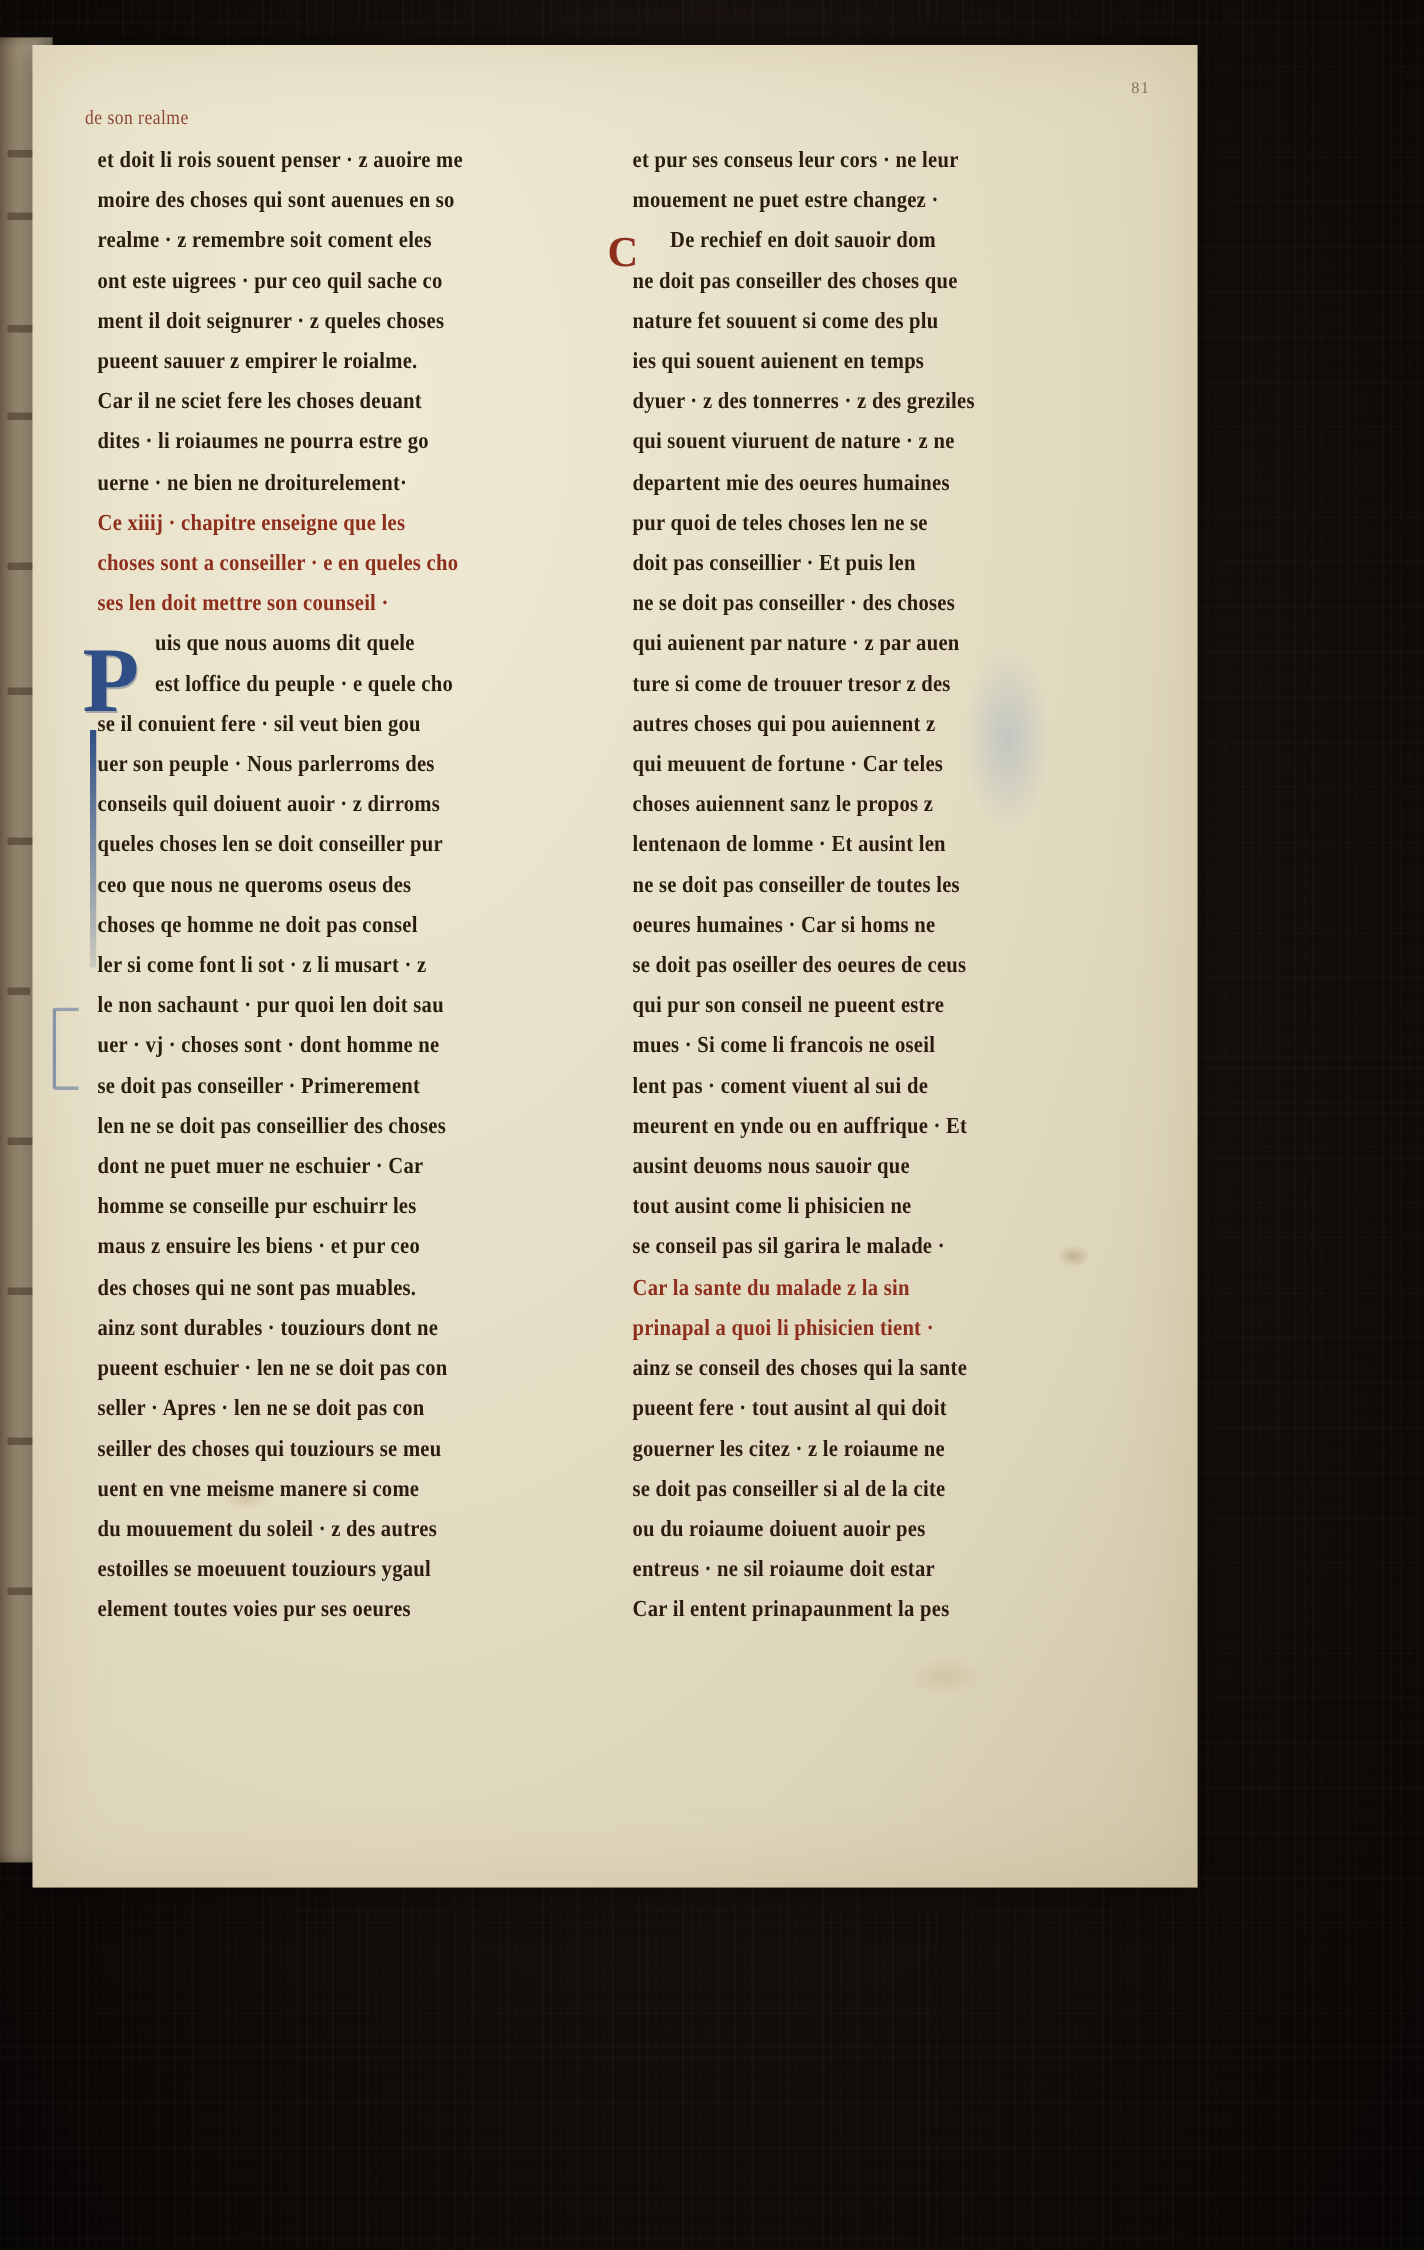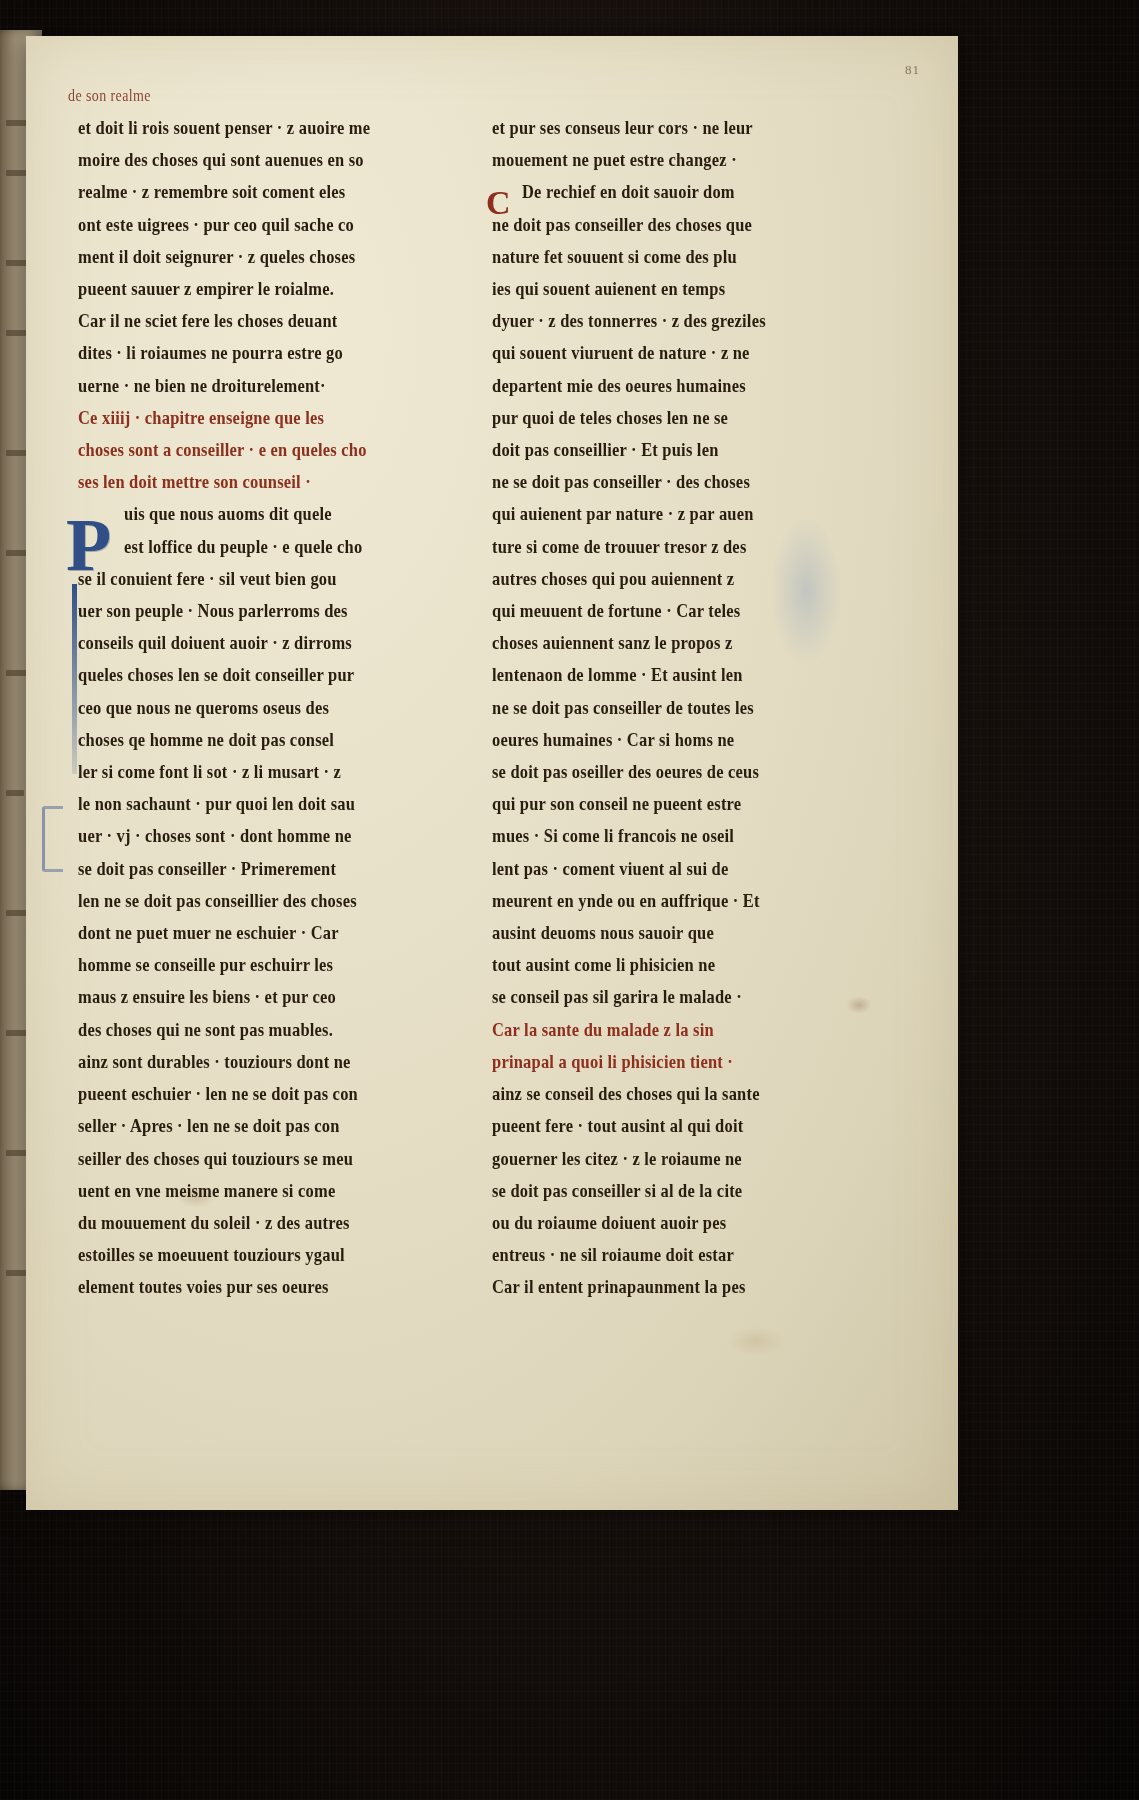--- a/index.html
+++ b/index.html
@@ -109,21 +109,21 @@
     opacity: 0.85;
   }
 
   
   .column {
     position: absolute;
     top: 78px;
     width: 352px;
   }
   #col-left  { left: 52px; }
-  #col-right { left: 466px; }
+  #col-right { left: 480px; }
 
   .tline {
     position: relative;
     font-family: "Liberation Serif", serif;
     font-size: 16.5px;
     line-height: 32.2px;
     color: #2a1d0f;
     letter-spacing: 0.2px;
     white-space: nowrap;
     transform: scaleY(1.12);

